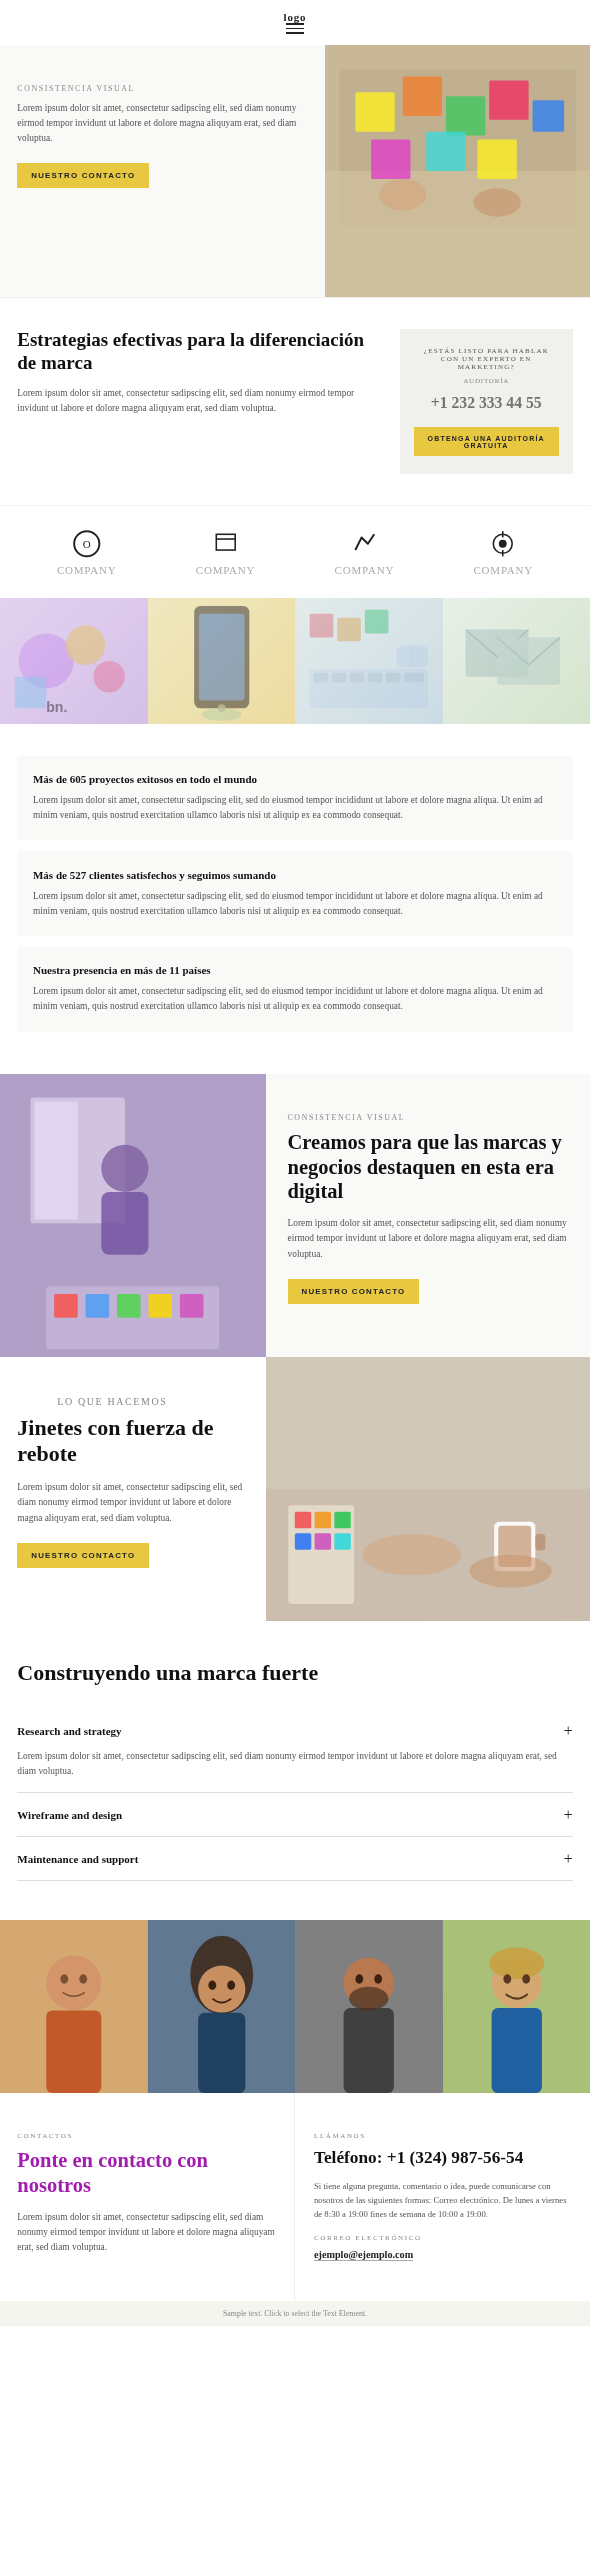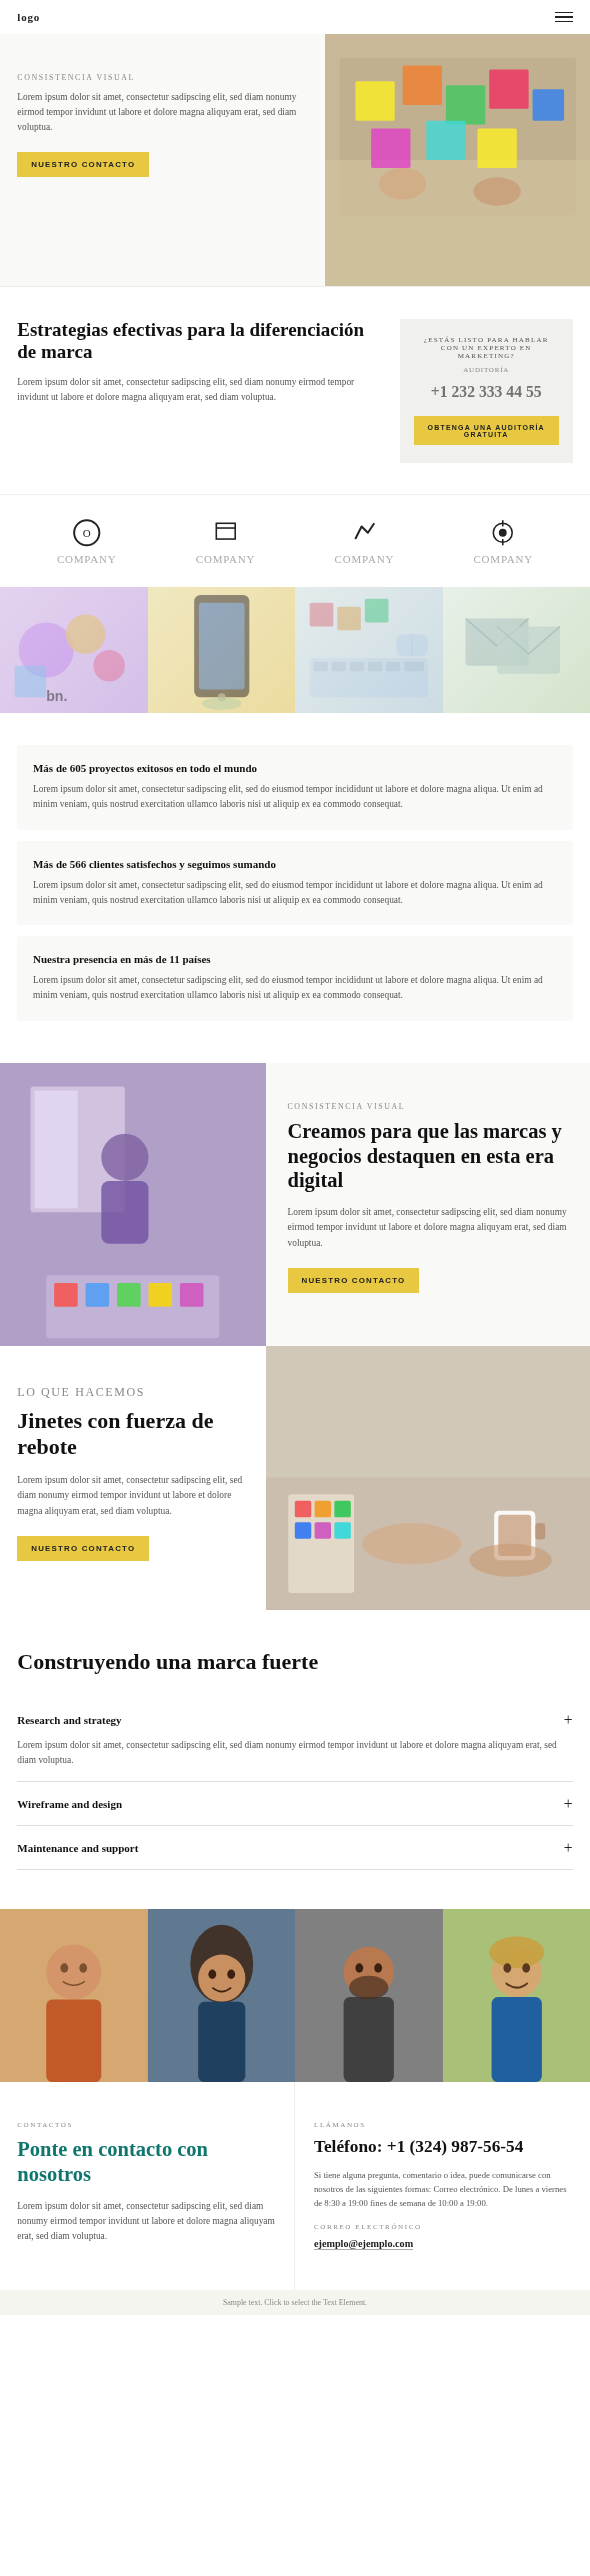--- a/index.html
+++ b/index.html
@@ -1,21 +1,21 @@
 <!DOCTYPE html>
 <html style="font-size:12.6px"><head>
   <meta charset="utf-8">
   <style>
     * { box-sizing: border-box; margin: 0; padding: 0; }
     body { font-family: 'Georgia', serif; background: #fff; color: #222; width: 590px; }
 
     
     .header {
       display: flex; justify-content: space-between; align-items: center;
-      padding: 11px 17.3px; background: #fff;
+      padding: 11px 17.3px; background: #fff; flex-direction: column;
     }
     .logo-text { font-weight: bold; font-size: 11px; letter-spacing: 0.8px; color: #222; }
     .hamburger { display: flex; flex-direction: column; gap: 3.1px; cursor: pointer; }
     .hamburger span { display: block; width: 17.3px; height: 1.6px; background: #222; }
 
     
     .hero {
       display: flex; position: relative; overflow: hidden; min-height: 252px;
       background: #f9f9f7;
     }
@@ -136,21 +136,21 @@
     }
     .jinetes-left {
       width: 45%; padding: 39px 17.3px 31.5px 17.3px;
     }
     .jinetes-right {
       width: 55%; min-height: 252px;
       background: linear-gradient(135deg, #d4c8b8 0%, #b8a898 50%, #c8b8a8 100%);
       position: relative;
     }
     .lo-que-hacemos {
-      font-size: 12px; letter-spacing: 1.6px; text-transform: uppercase; color: #888; margin-bottom: 7.9px;
+      font-size: 10px; letter-spacing: 1.6px; text-transform: uppercase; color: #888; margin-bottom: 7.9px; margin-left: 40px;
     }
     .jinetes-left h2 {
       font-size: 22px; font-weight: 700; color: #111; line-height: 1.2; margin-bottom: 12.6px;
     }
     .jinetes-left p {
       font-size: 9.4px; color: #555; line-height: 1.6; margin-bottom: 17.3px;
     }
 
     
     .construyendo-section {
@@ -200,21 +200,21 @@
     .contact-left {
       width: 50%; padding: 39px 19px 39px 17.3px; border-right: 0.8px solid #eee;
     }
     .contact-right {
       width: 50%; padding: 39px 17.3px 39px 19px;
     }
     .contact-label {
       font-size: 7px; letter-spacing: 1.6px; text-transform: uppercase; color: #888; margin-bottom: 7.9px;
     }
     .contact-left h2 {
-      font-size: 20.5px; font-weight: 700; color: #0f766e; line-height: 1.2; margin-bottom: 12.6px;
+      font-size: 20.5px; font-weight: 700; color: #a21caf; line-height: 1.2; margin-bottom: 12.6px;
     }
     .contact-left p { font-size: 9.4px; color: #555; line-height: 1.6; }
     .contact-right .llamanos-label {
       font-size: 7px; letter-spacing: 1.6px; text-transform: uppercase; color: #888; margin-bottom: 7.9px;
     }
     .contact-right .phone-big {
       font-size: 17.3px; font-weight: 700; color: #111; margin-bottom: 11px; line-height: 1.2;
     }
     .contact-right p { font-size: 8.7px; color: #555; line-height: 1.6; margin-bottom: 12.6px; }
     .contact-right .email-label {
@@ -384,21 +384,21 @@
     </div>
   </div>
 </div>
 
 <section class="stats-section">
   <div class="stat-item">
     <h3>Más de 605 proyectos exitosos en todo el mundo</h3>
     <p>Lorem ipsum dolor sit amet, consectetur sadipscing elit, sed do eiusmod tempor incididunt ut labore et dolore magna aliqua. Ut enim ad minim veniam, quis nostrud exercitation ullamco laboris nisi ut aliquip ex ea commodo consequat.</p>
   </div>
   <div class="stat-item">
-    <h3>Más de 566 clientes satisfechos y seguimos sumando</h3>
+    <h3>Más de 527 clientes satisfechos y seguimos sumando</h3>
     <p>Lorem ipsum dolor sit amet, consectetur sadipscing elit, sed do eiusmod tempor incididunt ut labore et dolore magna aliqua. Ut enim ad minim veniam, quis nostrud exercitation ullamco laboris nisi ut aliquip ex ea commodo consequat.</p>
   </div>
   <div class="stat-item">
     <h3>Nuestra presencia en más de 11 países</h3>
     <p>Lorem ipsum dolor sit amet, consectetur sadipscing elit, sed do eiusmod tempor incididunt ut labore et dolore magna aliqua. Ut enim ad minim veniam, quis nostrud exercitation ullamco laboris nisi ut aliquip ex ea commodo consequat.</p>
   </div>
 </section>
 
 <section class="brand-creation">
   <div class="brand-creation-left">

